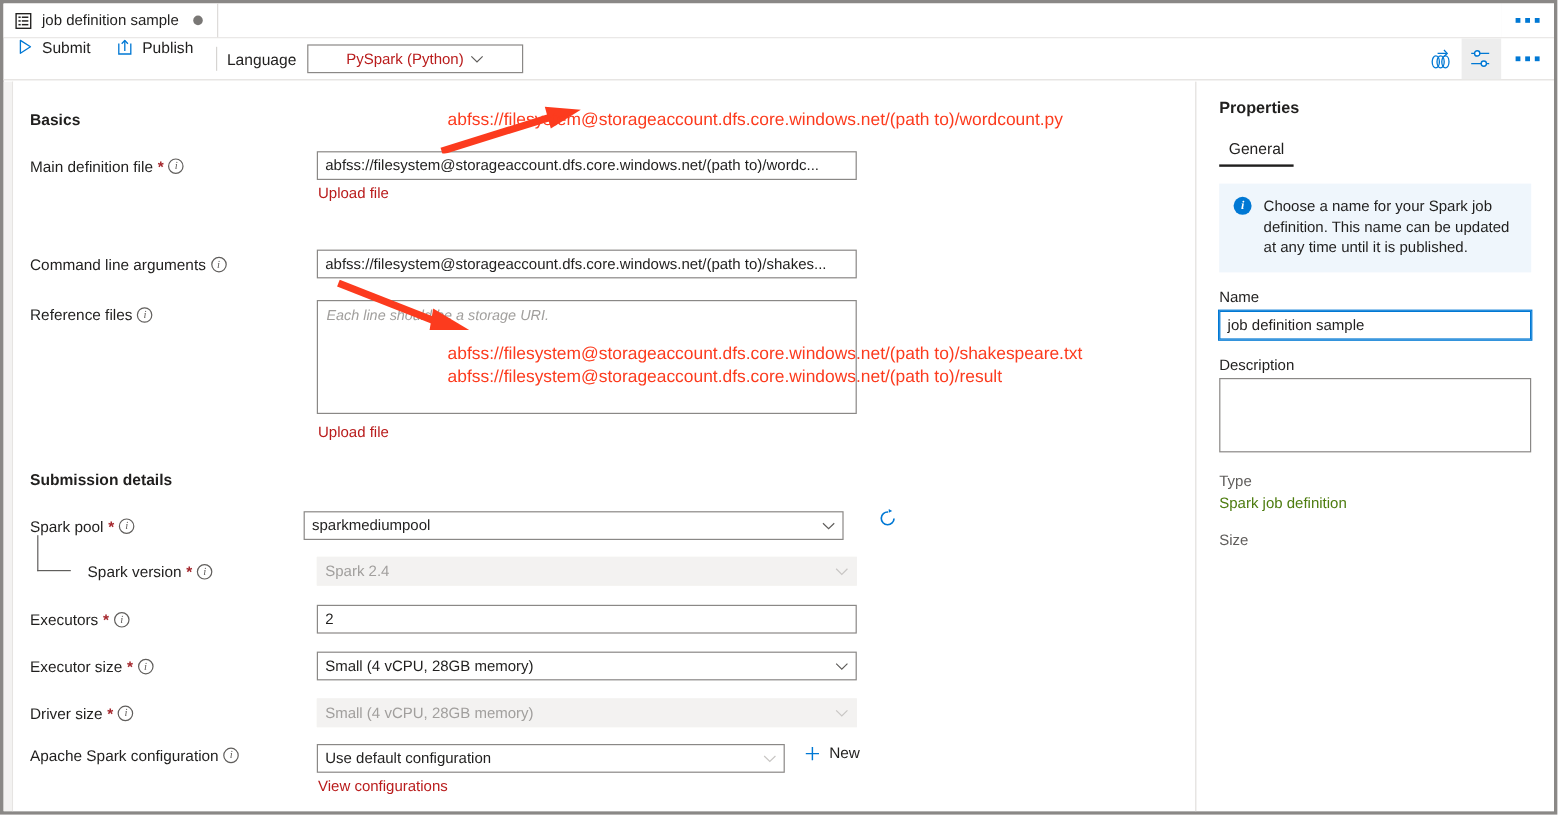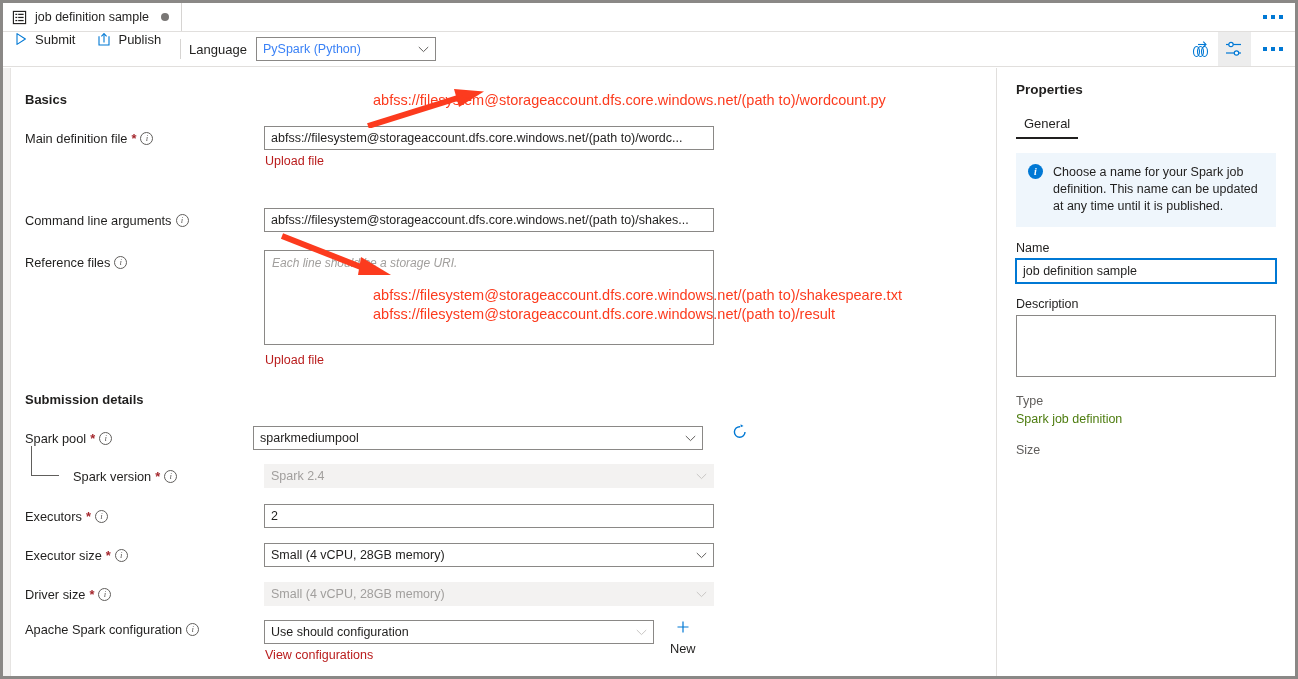--- a/index.html
+++ b/index.html
@@ -62,22 +62,22 @@
     white-space: nowrap;
   }
   .cmd-sep {
     width: 1px; height: 20px; background: #d6d4d2; margin: 0 8px;
   }
   .lang-label { font-size: 13px; color: #201f1e; margin-right: 9px; }
   .lang-select {
     width: 180px; height: 24px;
     border: 1px solid #8a8886; background: #ffffff;
     display: flex; align-items: center; padding: 0 6px;
-    font-size: 12.5px; color: #3b82f6;
-    justify-content: space-between;
+    font-size: 12.5px; color: #b91c1c;
+    justify-content: center;
   }
   .cmdbar-right {
     margin-left: auto; display: flex; align-items: stretch; height: 100%;
   }
   .tool-btn {
     width: 33px; display: flex; align-items: center; justify-content: center;
   }
   .tool-btn.active { background: #ededed; }
   .tool-ellipsis {
     display: flex; align-items: center; gap: 4px; padding: 0 12px;
@@ -362,26 +362,26 @@
         <svg class="chev" width="11" height="7" viewBox="0 0 11 7">
           <path d="M0.8 1 L5.5 5.6 L10.2 1" fill="none" stroke="#c8c6c4" stroke-width="1"></path>
         </svg>
       </div>
 
       <div class="row lbl" style="left:14px; top:554px;">
         <span>Apache Spark configuration</span>
         <span class="info-i">i</span>
       </div>
       <div class="row fld" style="left:253px; top:552px; width:390px;">
-        <span class="txt">Use should configuration</span>
+        <span class="txt">Use default configuration</span>
         <svg class="chev" width="11" height="7" viewBox="0 0 11 7">
           <path d="M0.8 1 L5.5 5.6 L10.2 1" fill="none" stroke="#c8c6c4" stroke-width="1"></path>
         </svg>
       </div>
-      <div class="row" style="left:659px; top:552px; display:flex; align-items:center; gap:7px;flex-direction:column;">
+      <div class="row" style="left:659px; top:552px; display:flex; align-items:center; gap:7px;">
         <svg width="14" height="14" viewBox="0 0 14 14">
           <path d="M7 1.5 V12.5 M1.5 7 H12.5" stroke="#0078d4" stroke-width="1.2"></path>
         </svg>
         <span style="font-size:12.8px;color:#201f1e;">New</span>
       </div>
       <div class="row link" style="left:254px; top:580px;">View configurations</div>
 
       <svg class="arrow" style="left:355px; top:20px; width:120px; height:40px;" viewBox="0 0 120 40">
         <path d="M2 38 L98 8" stroke="#fc3b1e" stroke-width="6" stroke-linecap="butt"></path>
         <path d="M118 3.5 L88 1 L93 19 Z" fill="#fc3b1e"></path>

